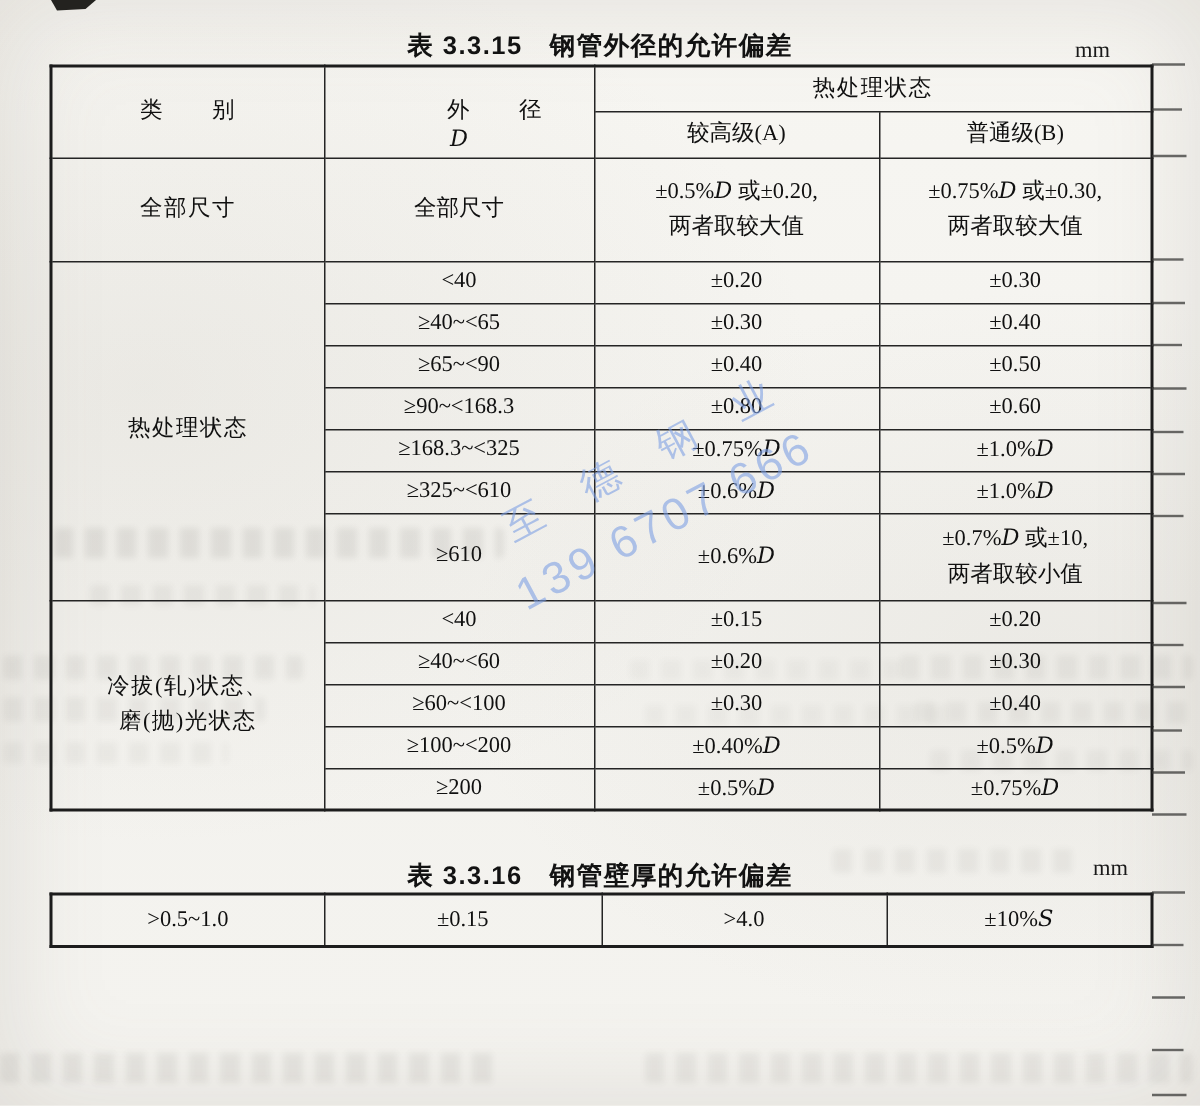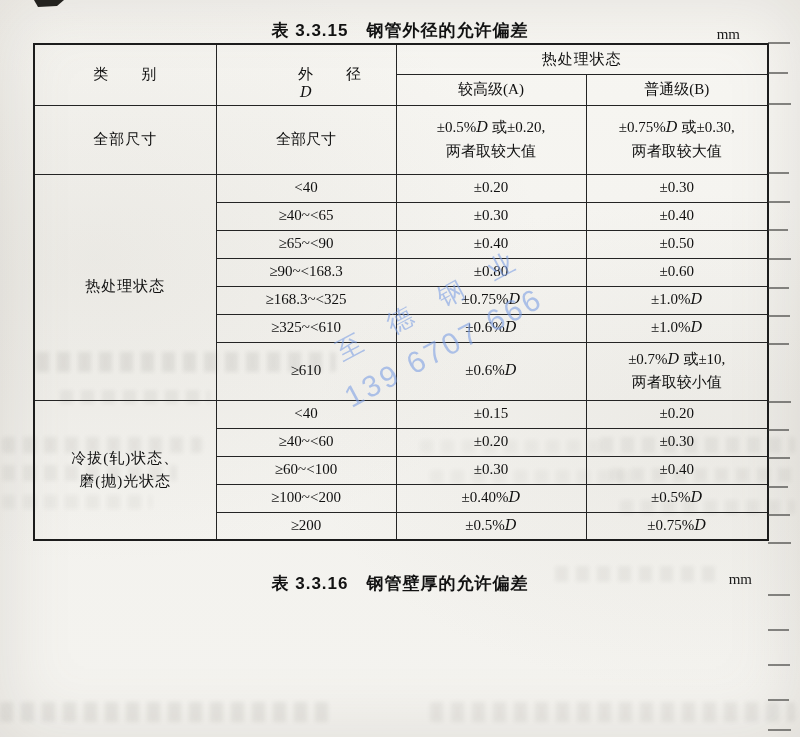--- a/index.html
+++ b/index.html
@@ -173,20 +173,26 @@
   <div class="unit" style="right:48px;top:571px;">mm</div>
 
   <table class="tbl" style="left:33px;top:595px;">
     <colgroup>
       <col style="width:182px">
         <col style="width:185px">
         <col style="width:190px">
         <col style="width:177px">
     </colgroup>
     <tbody>
+    <tr class="h35">
+      <td>&gt;0.5~1.0</td>
+      <td>±0.15</td>
+      <td class="dbl">&gt;4.0</td>
+      <td>±10%<i>S</i></td>
+    </tr>
   </tbody>
     </table>
 
   <div class="watermark" style="color: rgb(123, 158, 228);">
     <div class="wm-l1">至 德 钢 业</div>
     <div class="wm-l2">139 6707 666</div>
   </div>
 
   <div class="ghost" style="left:36px;top:352px;width:300px;height:20px;opacity:.45"></div>
   <div class="ghost" style="left:60px;top:390px;width:150px;height:14px;opacity:.30"></div>

